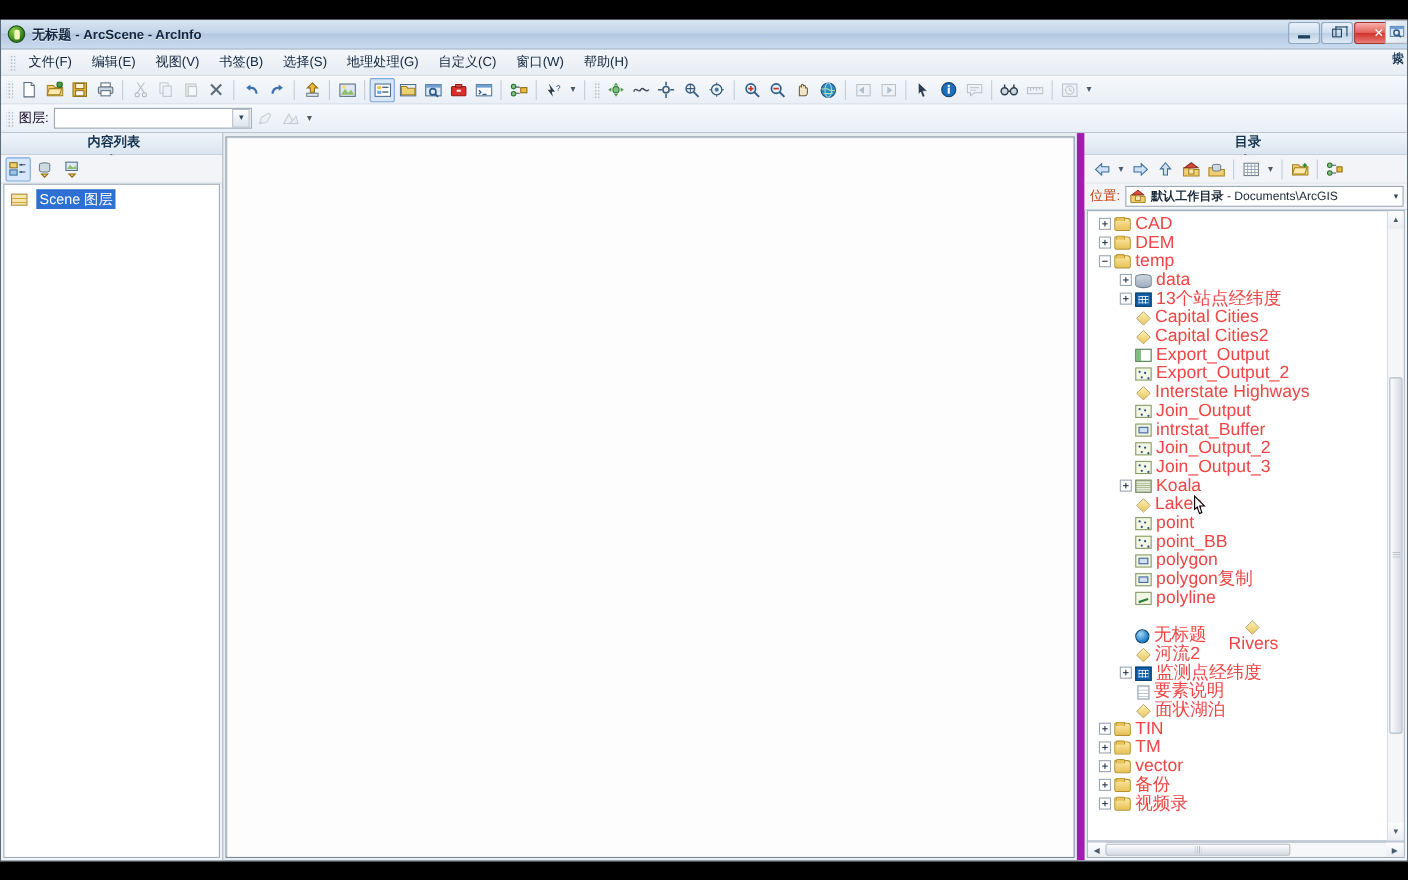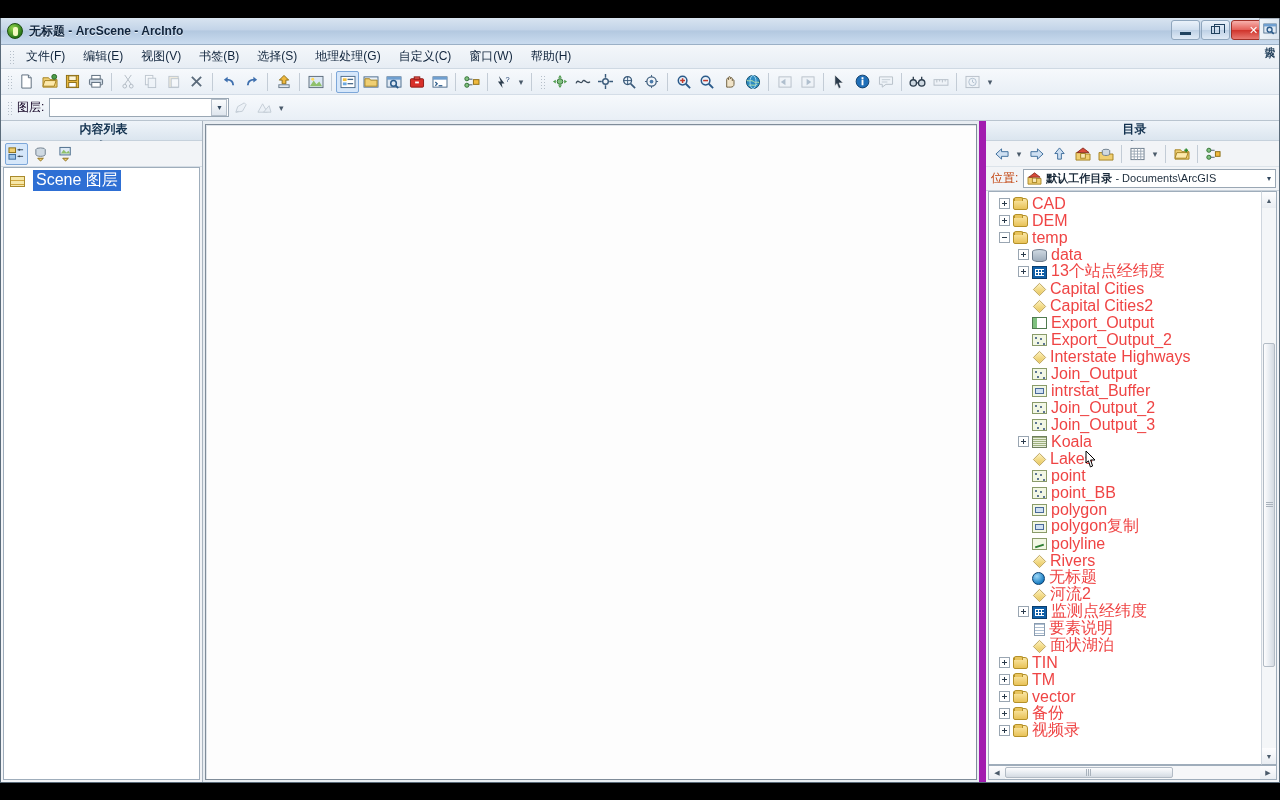--- a/index.html
+++ b/index.html
@@ -133,21 +133,21 @@
   }
   .panel-title { font-size:12px; color:#13324f; font-weight:bold; flex:1; white-space:nowrap; }
   .panel-btn { width:15px; height:15px; display:flex; align-items:center; justify-content:center;
     color:#2c4a66; font-size:12px; }
   .toc-tools {
     height: 26px; display:flex; align-items:center; gap:2px; padding-left:4px;
     background:#f2f4f7; border-bottom:1px solid #d5dde5;
   }
   .toc-tree { flex:1; background:#fff; margin:0 2px 2px 2px; border:1px solid #9fadbb; padding:4px 2px; }
   .toc-row { display:flex; align-items:center; gap:4px; height:17px; padding-left:4px; }
-  .toc-label { font-size:16px; color:#fff; background:#2e6fd4; padding:0 3px; }
+  .toc-label { font-size:13px; color:#fff; background:#2e6fd4; padding:0 3px; }
 
   
   .scene-wrap { flex:1; padding:3px 2px 2px 2px; display:flex; }
   .scene {
     flex:1; background:#fdfdfd; border:1px solid #7f8c99;
     box-shadow: inset 1px 1px 0 #dfe4ea;
   }
 
   
   .catalog {
@@ -869,21 +869,21 @@
             <div class="tr" style="padding-left: 29px;">
               <span class="tr-exp none"></span>
               <span class="tr-ico ic-poly"></span>
               <span class="tr-txt">polygon复制</span>
             </div>
             <div class="tr" style="padding-left: 29px;">
               <span class="tr-exp none"></span>
               <span class="tr-ico ic-line"></span>
               <span class="tr-txt">polyline</span>
             </div>
-            <div class="tr" style="padding-left: 29px;">
+            <div class="tr" style="padding-left: 29px; flex-direction: column;">
               <span class="tr-exp none"></span>
               <span class="tr-ico ic-diamond"></span>
               <span class="tr-txt">Rivers</span>
             </div>
             <div class="tr" style="padding-left: 29px;">
               <span class="tr-exp none"></span>
               <span class="tr-ico ic-globe"></span>
               <span class="tr-txt">无标题</span>
             </div>
             <div class="tr" style="padding-left: 29px;">

